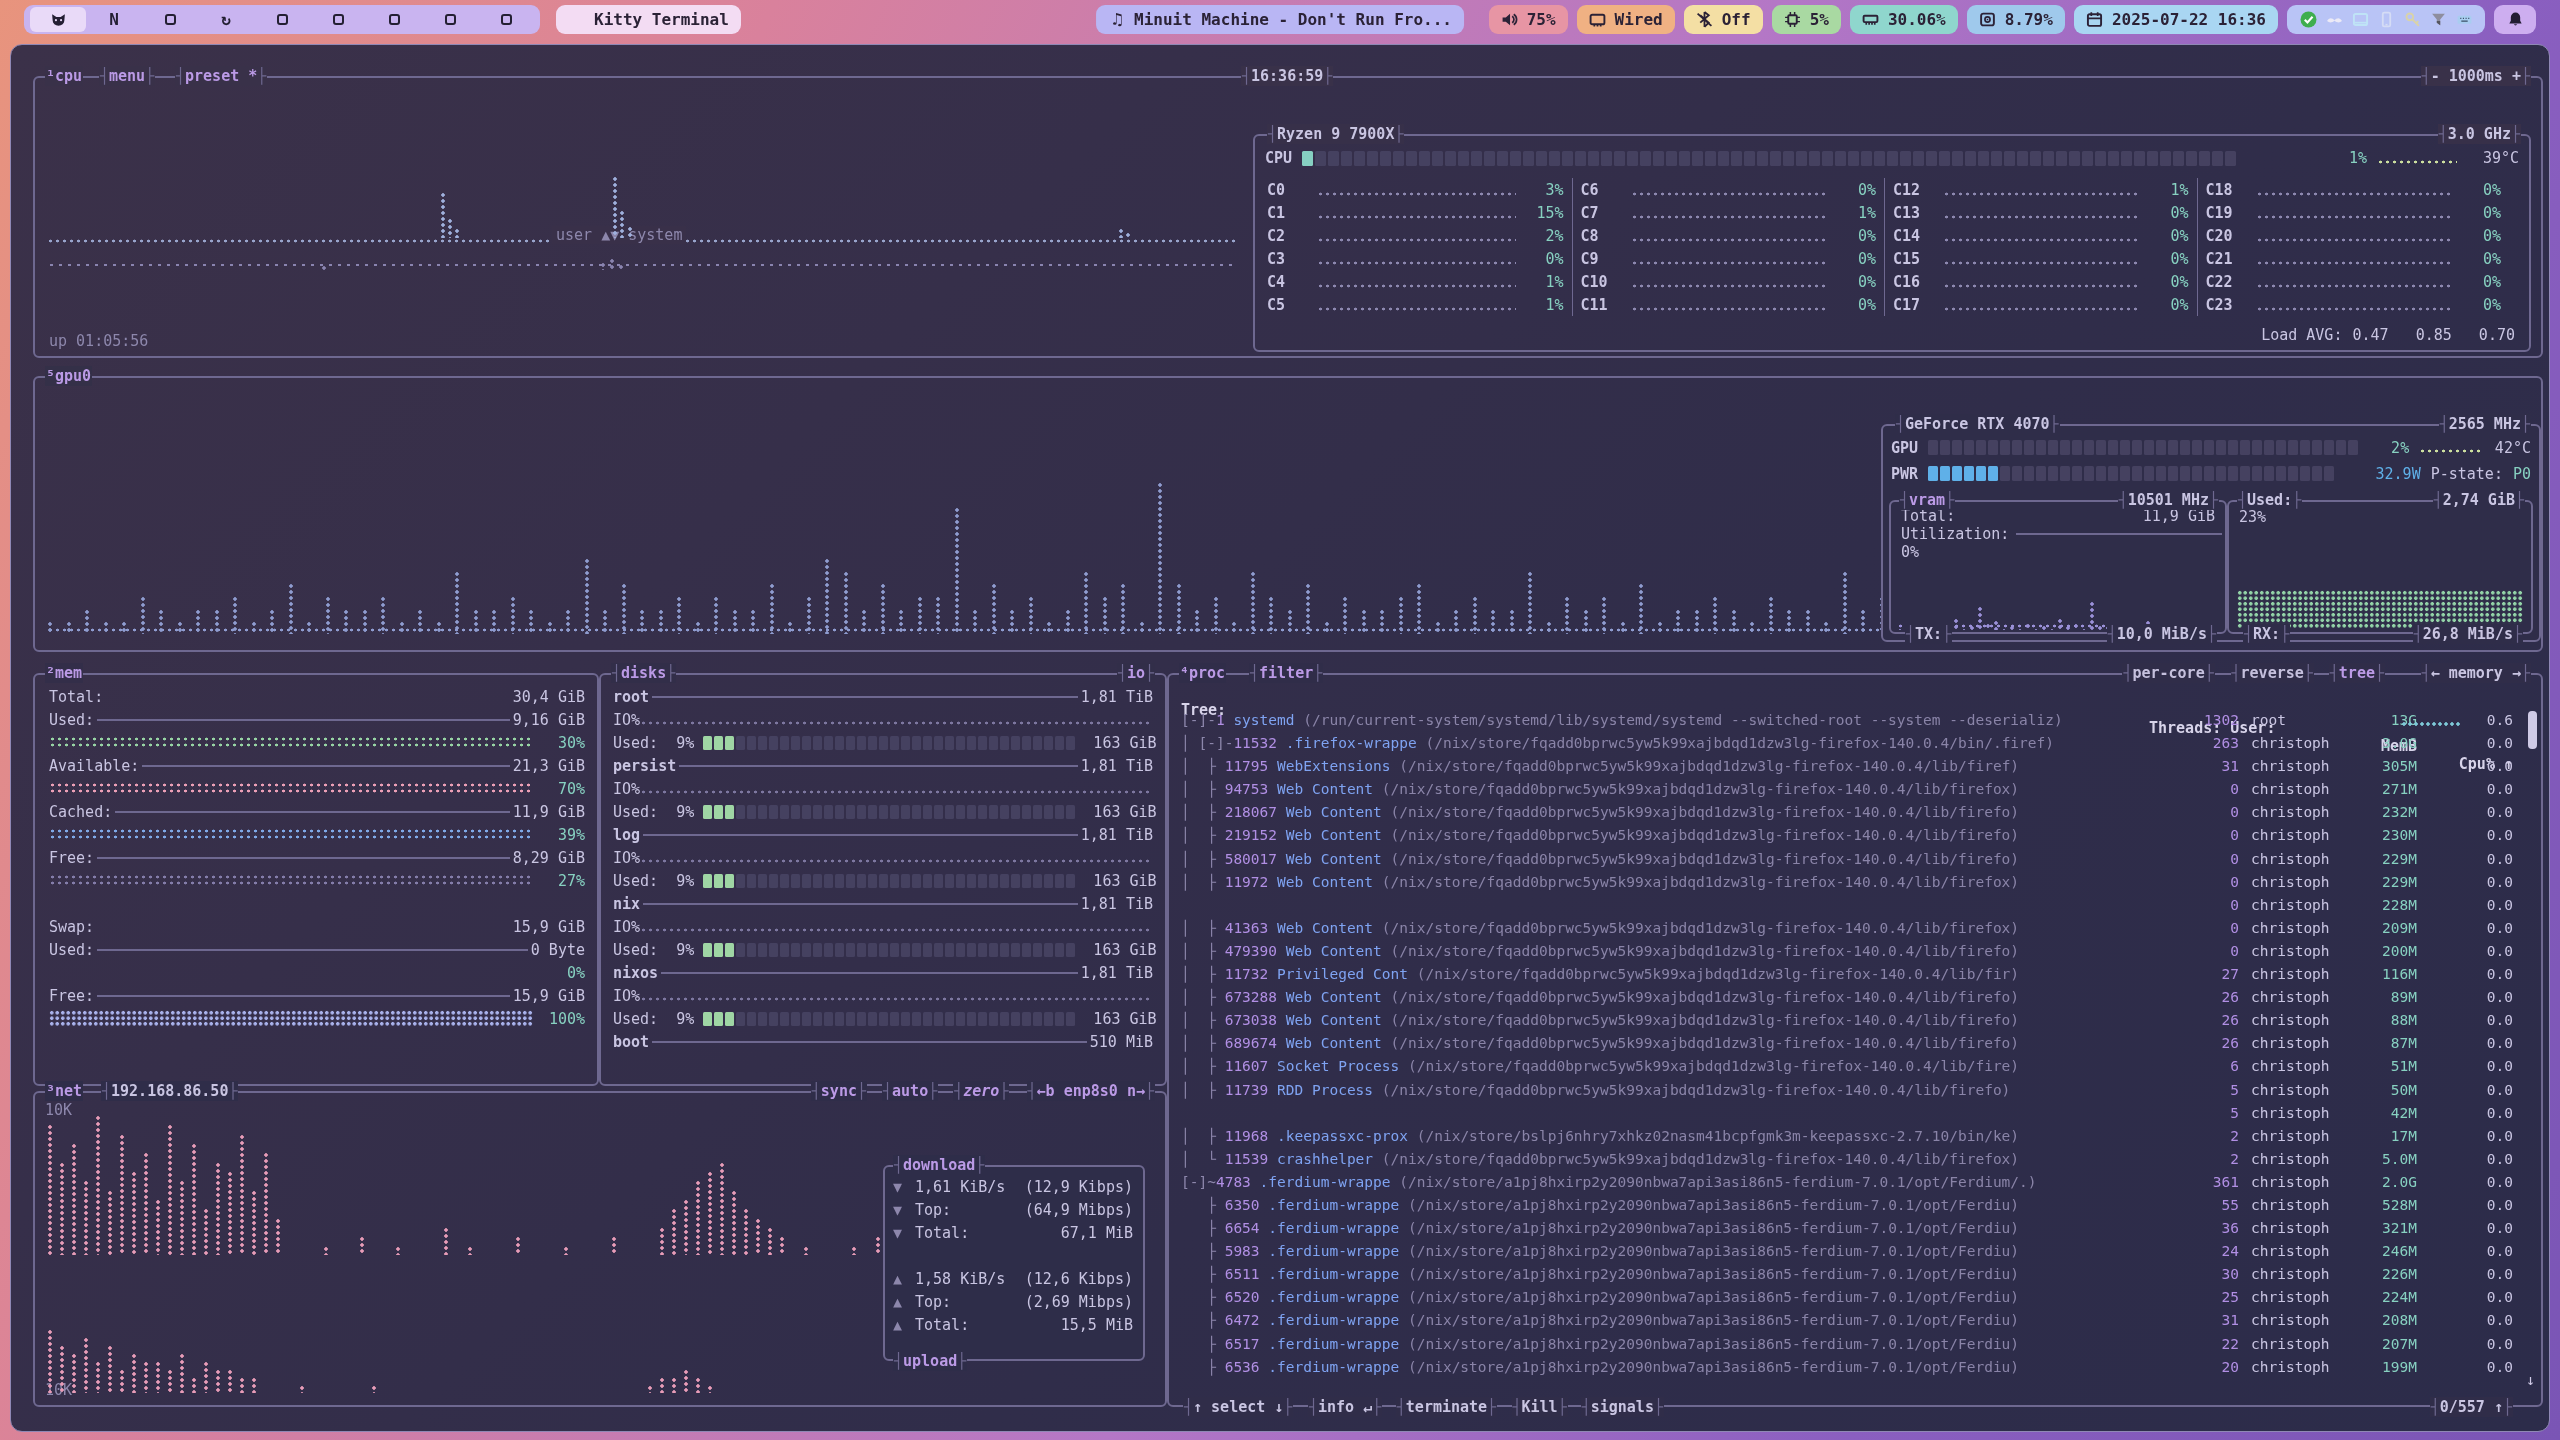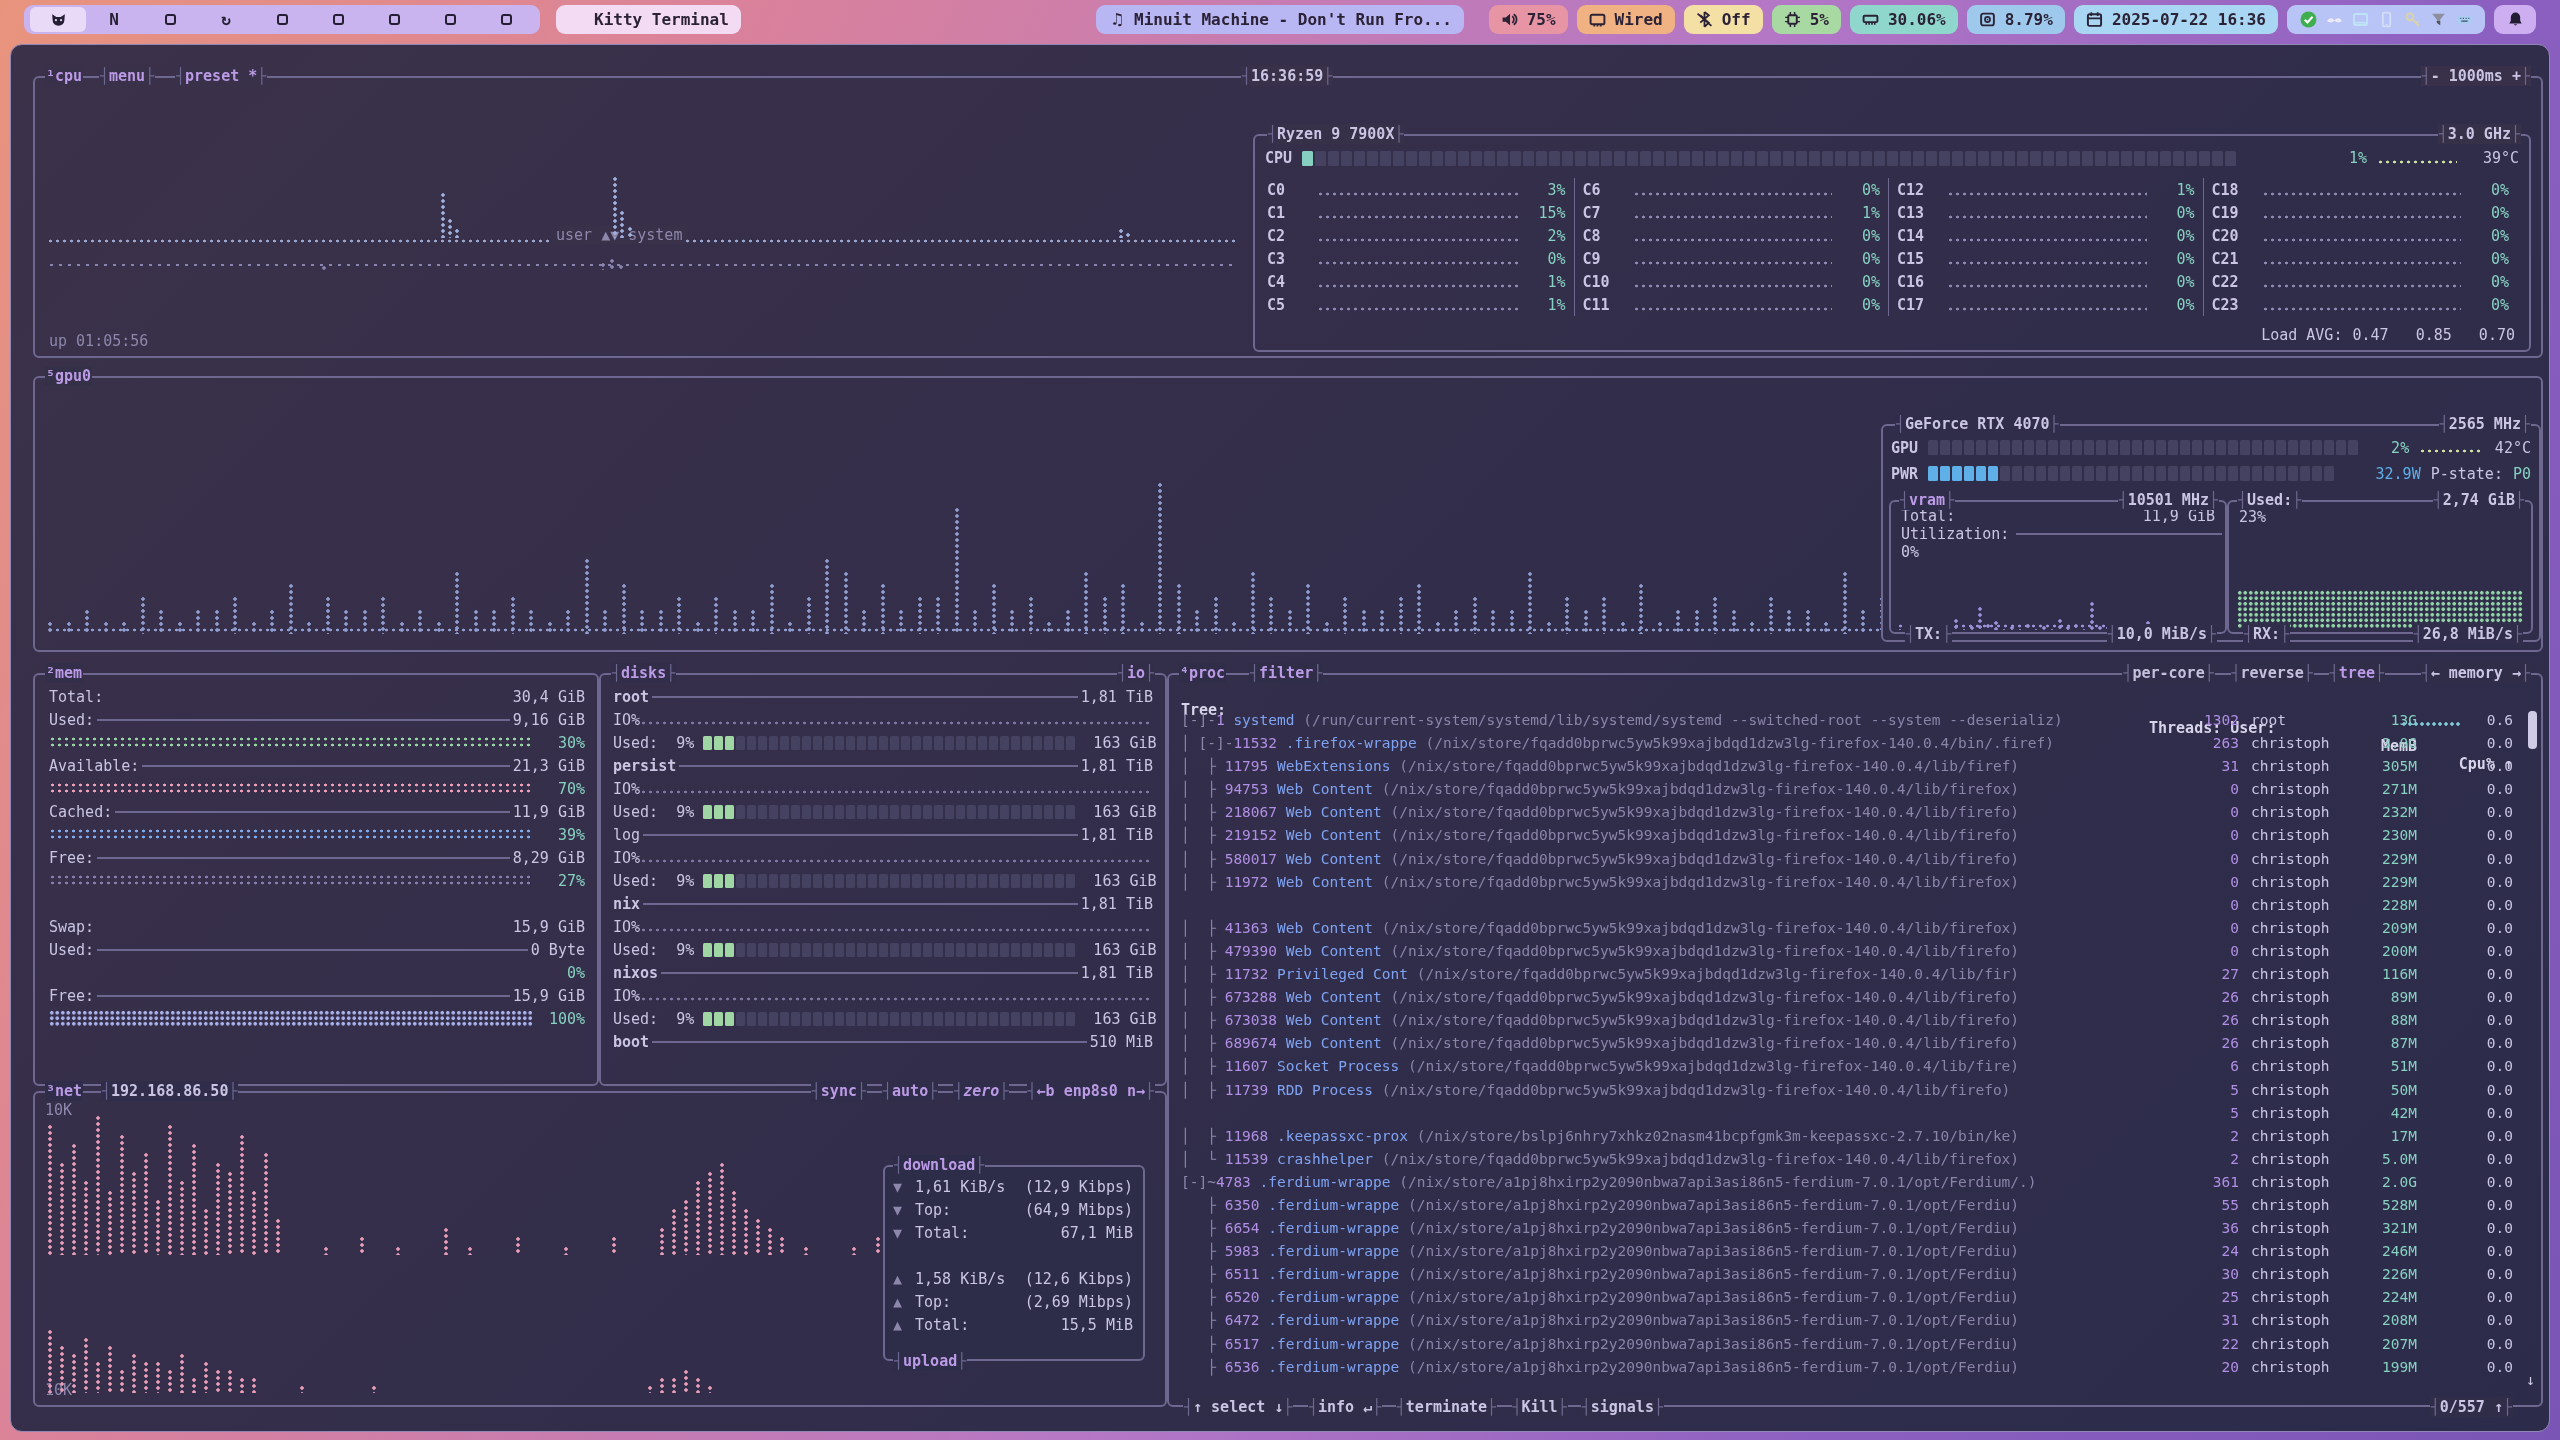--- a/index.html
+++ b/index.html
@@ -185,21 +185,21 @@
     <div class="panel" style="left:1218px;top:56px;right:10px;height:218px;--patch:#373049">
       <span class="tag lt" style="left:12px">Ryzen 9 7900X</span>
       <span class="tag lt" style="right:8px">3.0 GHz</span>
       <div class="hrow" style="left:10px;top:10px;right:10px;height:24px">
         <b>CPU</b>
         <div class="blocks" id="cpu-blocks" style="flex:1"><i style="width: 11px; background: rgb(134, 208, 194);"></i><i style="width: 11px;"></i><i style="width: 11px;"></i><i style="width: 11px;"></i><i style="width: 11px;"></i><i style="width: 11px;"></i><i style="width: 11px;"></i><i style="width: 11px;"></i><i style="width: 11px;"></i><i style="width: 11px;"></i><i style="width: 11px;"></i><i style="width: 11px;"></i><i style="width: 11px;"></i><i style="width: 11px;"></i><i style="width: 11px;"></i><i style="width: 11px;"></i><i style="width: 11px;"></i><i style="width: 11px;"></i><i style="width: 11px;"></i><i style="width: 11px;"></i><i style="width: 11px;"></i><i style="width: 11px;"></i><i style="width: 11px;"></i><i style="width: 11px;"></i><i style="width: 11px;"></i><i style="width: 11px;"></i><i style="width: 11px;"></i><i style="width: 11px;"></i><i style="width: 11px;"></i><i style="width: 11px;"></i><i style="width: 11px;"></i><i style="width: 11px;"></i><i style="width: 11px;"></i><i style="width: 11px;"></i><i style="width: 11px;"></i><i style="width: 11px;"></i><i style="width: 11px;"></i><i style="width: 11px;"></i><i style="width: 11px;"></i><i style="width: 11px;"></i><i style="width: 11px;"></i><i style="width: 11px;"></i><i style="width: 11px;"></i><i style="width: 11px;"></i><i style="width: 11px;"></i><i style="width: 11px;"></i><i style="width: 11px;"></i><i style="width: 11px;"></i><i style="width: 11px;"></i><i style="width: 11px;"></i><i style="width: 11px;"></i><i style="width: 11px;"></i><i style="width: 11px;"></i><i style="width: 11px;"></i><i style="width: 11px;"></i><i style="width: 11px;"></i><i style="width: 11px;"></i><i style="width: 11px;"></i><i style="width: 11px;"></i><i style="width: 11px;"></i><i style="width: 11px;"></i><i style="width: 11px;"></i><i style="width: 11px;"></i><i style="width: 11px;"></i><i style="width: 11px;"></i><i style="width: 11px;"></i><i style="width: 11px;"></i><i style="width: 11px;"></i><i style="width: 11px;"></i><i style="width: 11px;"></i><i style="width: 11px;"></i><i style="width: 11px;"></i></div>
         <span style="color:var(--teal);width:54px;text-align:right">1%</span>
         <div class="tempdots dots" style="--dc:var(--tempdot)"></div>
         <span style="width:52px;text-align:right">39°C</span>
       </div>
-      <div class="cores" id="cpu-cores" style="left:4px;top:42px;right:12px">
+      <div class="cores" id="cpu-cores" style="left:4px;top:42px;right:20px">
           <div class="core">
             <b>C0</b>
             <div class="cg dots" style="--dc: #8d88b0;"></div>
             <span class="pct">3%</span>
           </div>
           <div class="core">
             <b>C1</b>
             <div class="cg dots" style="--dc: #8d88b0;"></div>
             <span class="pct">15%</span>
           </div>
@@ -571,21 +571,21 @@
   <div class="panel" style="left:588px;top:628px;width:568px;height:413px;--patch:#322e49">
     <span class="tag" style="left:10px">disks</span>
     <span class="tag" style="right:10px">io</span>
     <div id="disk-rows" style="position:absolute;left:12px;right:12px;top:10px">
         <div class="mrow"><span style="font-weight: 700;">root</span><span class="line"></span><span class="val">1,81 TiB</span></div>
         <div class="mrow"><span>IO%</span><div class="iog dots"></div></div>
         <div class="mrow"><span>Used:  </span><span style="color: var(--text);">9% </span><div class="blocks" style="flex: 1 1 0%;"><i style="width: 9px; height: 14px; background: var(--green);"></i><i style="width: 9px; height: 14px; background: var(--green);"></i><i style="width: 9px; height: 14px; background: var(--green);"></i><i style="width: 9px; height: 14px;"></i><i style="width: 9px; height: 14px;"></i><i style="width: 9px; height: 14px;"></i><i style="width: 9px; height: 14px;"></i><i style="width: 9px; height: 14px;"></i><i style="width: 9px; height: 14px;"></i><i style="width: 9px; height: 14px;"></i><i style="width: 9px; height: 14px;"></i><i style="width: 9px; height: 14px;"></i><i style="width: 9px; height: 14px;"></i><i style="width: 9px; height: 14px;"></i><i style="width: 9px; height: 14px;"></i><i style="width: 9px; height: 14px;"></i><i style="width: 9px; height: 14px;"></i><i style="width: 9px; height: 14px;"></i><i style="width: 9px; height: 14px;"></i><i style="width: 9px; height: 14px;"></i><i style="width: 9px; height: 14px;"></i><i style="width: 9px; height: 14px;"></i><i style="width: 9px; height: 14px;"></i><i style="width: 9px; height: 14px;"></i><i style="width: 9px; height: 14px;"></i><i style="width: 9px; height: 14px;"></i><i style="width: 9px; height: 14px;"></i><i style="width: 9px; height: 14px;"></i><i style="width: 9px; height: 14px;"></i><i style="width: 9px; height: 14px;"></i><i style="width: 9px; height: 14px;"></i><i style="width: 9px; height: 14px;"></i><i style="width: 9px; height: 14px;"></i><i style="width: 9px; height: 14px;"></i></div><span class="val">  163 GiB</span></div>
         <div class="mrow"><span style="font-weight: 700;">persist</span><span class="line"></span><span class="val">1,81 TiB</span></div>
         <div class="mrow"><span>IO%</span><div class="iog dots"></div></div>
         <div class="mrow"><span>Used:  </span><span style="color: var(--text);">9% </span><div class="blocks" style="flex: 1 1 0%;"><i style="width: 9px; height: 14px; background: var(--green);"></i><i style="width: 9px; height: 14px; background: var(--green);"></i><i style="width: 9px; height: 14px; background: var(--green);"></i><i style="width: 9px; height: 14px;"></i><i style="width: 9px; height: 14px;"></i><i style="width: 9px; height: 14px;"></i><i style="width: 9px; height: 14px;"></i><i style="width: 9px; height: 14px;"></i><i style="width: 9px; height: 14px;"></i><i style="width: 9px; height: 14px;"></i><i style="width: 9px; height: 14px;"></i><i style="width: 9px; height: 14px;"></i><i style="width: 9px; height: 14px;"></i><i style="width: 9px; height: 14px;"></i><i style="width: 9px; height: 14px;"></i><i style="width: 9px; height: 14px;"></i><i style="width: 9px; height: 14px;"></i><i style="width: 9px; height: 14px;"></i><i style="width: 9px; height: 14px;"></i><i style="width: 9px; height: 14px;"></i><i style="width: 9px; height: 14px;"></i><i style="width: 9px; height: 14px;"></i><i style="width: 9px; height: 14px;"></i><i style="width: 9px; height: 14px;"></i><i style="width: 9px; height: 14px;"></i><i style="width: 9px; height: 14px;"></i><i style="width: 9px; height: 14px;"></i><i style="width: 9px; height: 14px;"></i><i style="width: 9px; height: 14px;"></i><i style="width: 9px; height: 14px;"></i><i style="width: 9px; height: 14px;"></i><i style="width: 9px; height: 14px;"></i><i style="width: 9px; height: 14px;"></i><i style="width: 9px; height: 14px;"></i></div><span class="val">  163 GiB</span></div>
-        <div class="mrow"><span style="font-weight: 400;">log</span><span class="line"></span><span class="val">1,81 TiB</span></div>
+        <div class="mrow"><span style="font-weight: 700;">log</span><span class="line"></span><span class="val">1,81 TiB</span></div>
         <div class="mrow"><span>IO%</span><div class="iog dots"></div></div>
         <div class="mrow"><span>Used:  </span><span style="color: var(--text);">9% </span><div class="blocks" style="flex: 1 1 0%;"><i style="width: 9px; height: 14px; background: var(--green);"></i><i style="width: 9px; height: 14px; background: var(--green);"></i><i style="width: 9px; height: 14px; background: var(--green);"></i><i style="width: 9px; height: 14px;"></i><i style="width: 9px; height: 14px;"></i><i style="width: 9px; height: 14px;"></i><i style="width: 9px; height: 14px;"></i><i style="width: 9px; height: 14px;"></i><i style="width: 9px; height: 14px;"></i><i style="width: 9px; height: 14px;"></i><i style="width: 9px; height: 14px;"></i><i style="width: 9px; height: 14px;"></i><i style="width: 9px; height: 14px;"></i><i style="width: 9px; height: 14px;"></i><i style="width: 9px; height: 14px;"></i><i style="width: 9px; height: 14px;"></i><i style="width: 9px; height: 14px;"></i><i style="width: 9px; height: 14px;"></i><i style="width: 9px; height: 14px;"></i><i style="width: 9px; height: 14px;"></i><i style="width: 9px; height: 14px;"></i><i style="width: 9px; height: 14px;"></i><i style="width: 9px; height: 14px;"></i><i style="width: 9px; height: 14px;"></i><i style="width: 9px; height: 14px;"></i><i style="width: 9px; height: 14px;"></i><i style="width: 9px; height: 14px;"></i><i style="width: 9px; height: 14px;"></i><i style="width: 9px; height: 14px;"></i><i style="width: 9px; height: 14px;"></i><i style="width: 9px; height: 14px;"></i><i style="width: 9px; height: 14px;"></i><i style="width: 9px; height: 14px;"></i><i style="width: 9px; height: 14px;"></i></div><span class="val">  163 GiB</span></div>
         <div class="mrow"><span style="font-weight: 700;">nix</span><span class="line"></span><span class="val">1,81 TiB</span></div>
         <div class="mrow"><span>IO%</span><div class="iog dots"></div></div>
         <div class="mrow"><span>Used:  </span><span style="color: var(--text);">9% </span><div class="blocks" style="flex: 1 1 0%;"><i style="width: 9px; height: 14px; background: var(--green);"></i><i style="width: 9px; height: 14px; background: var(--green);"></i><i style="width: 9px; height: 14px; background: var(--green);"></i><i style="width: 9px; height: 14px;"></i><i style="width: 9px; height: 14px;"></i><i style="width: 9px; height: 14px;"></i><i style="width: 9px; height: 14px;"></i><i style="width: 9px; height: 14px;"></i><i style="width: 9px; height: 14px;"></i><i style="width: 9px; height: 14px;"></i><i style="width: 9px; height: 14px;"></i><i style="width: 9px; height: 14px;"></i><i style="width: 9px; height: 14px;"></i><i style="width: 9px; height: 14px;"></i><i style="width: 9px; height: 14px;"></i><i style="width: 9px; height: 14px;"></i><i style="width: 9px; height: 14px;"></i><i style="width: 9px; height: 14px;"></i><i style="width: 9px; height: 14px;"></i><i style="width: 9px; height: 14px;"></i><i style="width: 9px; height: 14px;"></i><i style="width: 9px; height: 14px;"></i><i style="width: 9px; height: 14px;"></i><i style="width: 9px; height: 14px;"></i><i style="width: 9px; height: 14px;"></i><i style="width: 9px; height: 14px;"></i><i style="width: 9px; height: 14px;"></i><i style="width: 9px; height: 14px;"></i><i style="width: 9px; height: 14px;"></i><i style="width: 9px; height: 14px;"></i><i style="width: 9px; height: 14px;"></i><i style="width: 9px; height: 14px;"></i><i style="width: 9px; height: 14px;"></i><i style="width: 9px; height: 14px;"></i></div><span class="val">  163 GiB</span></div>
         <div class="mrow"><span style="font-weight: 700;">nixos</span><span class="line"></span><span class="val">1,81 TiB</span></div>
         <div class="mrow"><span>IO%</span><div class="iog dots"></div></div>
         <div class="mrow"><span>Used:  </span><span style="color: var(--text);">9% </span><div class="blocks" style="flex: 1 1 0%;"><i style="width: 9px; height: 14px; background: var(--green);"></i><i style="width: 9px; height: 14px; background: var(--green);"></i><i style="width: 9px; height: 14px; background: var(--green);"></i><i style="width: 9px; height: 14px;"></i><i style="width: 9px; height: 14px;"></i><i style="width: 9px; height: 14px;"></i><i style="width: 9px; height: 14px;"></i><i style="width: 9px; height: 14px;"></i><i style="width: 9px; height: 14px;"></i><i style="width: 9px; height: 14px;"></i><i style="width: 9px; height: 14px;"></i><i style="width: 9px; height: 14px;"></i><i style="width: 9px; height: 14px;"></i><i style="width: 9px; height: 14px;"></i><i style="width: 9px; height: 14px;"></i><i style="width: 9px; height: 14px;"></i><i style="width: 9px; height: 14px;"></i><i style="width: 9px; height: 14px;"></i><i style="width: 9px; height: 14px;"></i><i style="width: 9px; height: 14px;"></i><i style="width: 9px; height: 14px;"></i><i style="width: 9px; height: 14px;"></i><i style="width: 9px; height: 14px;"></i><i style="width: 9px; height: 14px;"></i><i style="width: 9px; height: 14px;"></i><i style="width: 9px; height: 14px;"></i><i style="width: 9px; height: 14px;"></i><i style="width: 9px; height: 14px;"></i><i style="width: 9px; height: 14px;"></i><i style="width: 9px; height: 14px;"></i><i style="width: 9px; height: 14px;"></i><i style="width: 9px; height: 14px;"></i><i style="width: 9px; height: 14px;"></i><i style="width: 9px; height: 14px;"></i></div><span class="val">  163 GiB</span></div>
         <div class="mrow"><span style="font-weight: 700;">boot</span><span class="line"></span><span class="val">510 MiB</span></div>
       </div>

